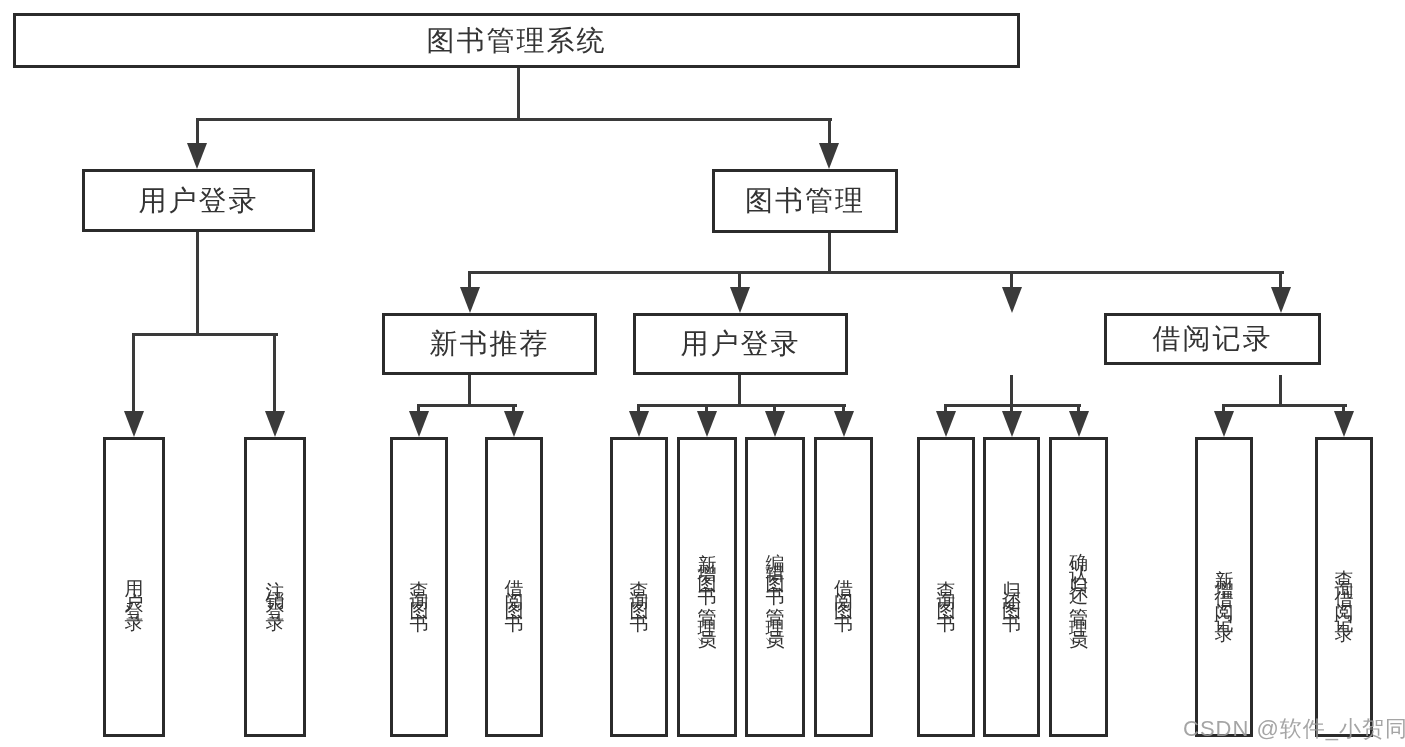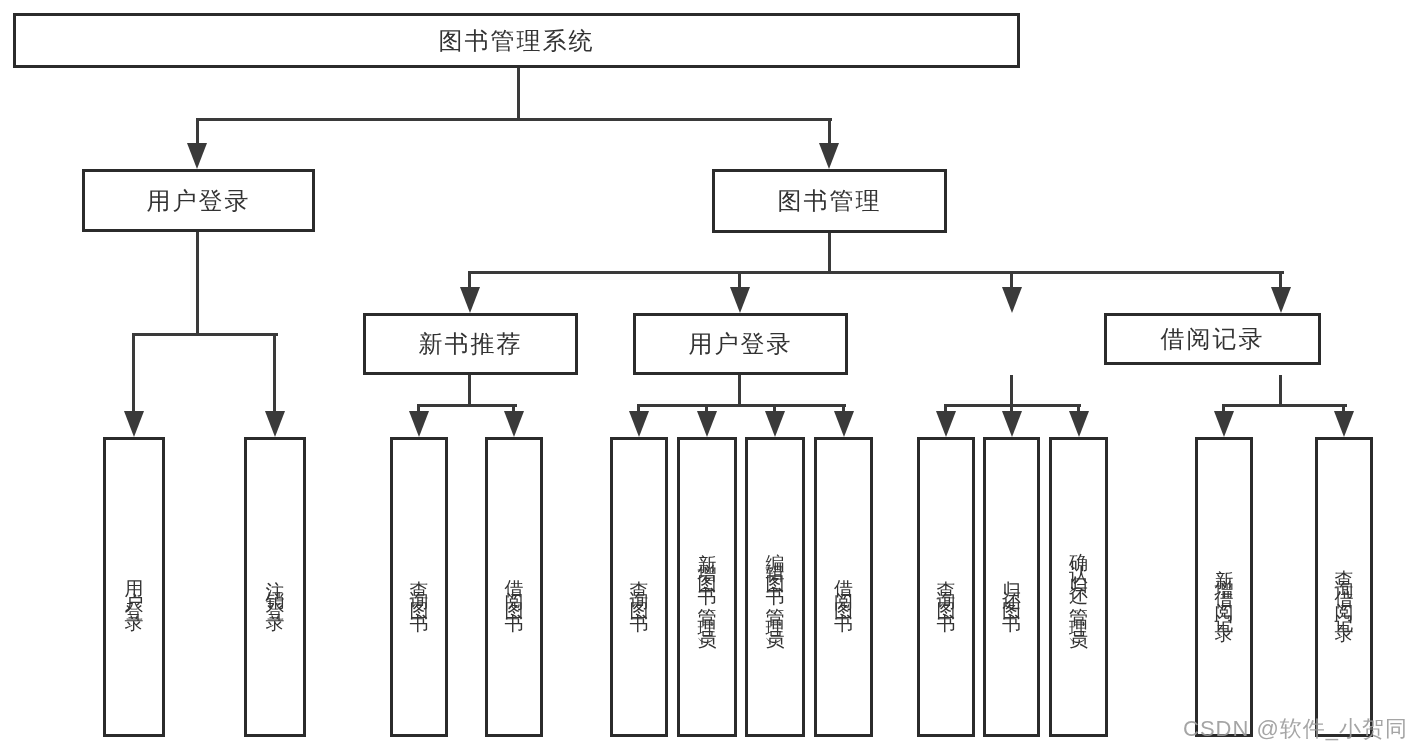--- a/index.html
+++ b/index.html
@@ -5,21 +5,21 @@
   html,body { margin:0; padding:0; background:#ffffff; }
   .canvas {
     position:relative; width:1405px; height:747px; background:#ffffff;
     font-family:"Liberation Sans","DejaVu Sans",sans-serif; overflow:hidden;
   }
   .box {
     position:absolute; box-sizing:border-box;
     border:3px solid #2b2b2b; background:#ffffff; color:#333333;
     display:flex; align-items:center; justify-content:center;
   }
-  .hbox { font-size:24px; letter-spacing:2px; }
+  .hbox { font-size:28px; letter-spacing:2px; }
   .vbox { writing-mode:vertical-rl; font-size:19px; letter-spacing:11px; }
   .vl { position:absolute; width:3px; background:#3a3a3a; }
   .hl { position:absolute; height:3px; background:#3a3a3a; }
   .ar {
     position:absolute; width:0; height:0;
     border-left:10px solid transparent; border-right:10px solid transparent;
     border-top:26px solid #3a3a3a;
   }
   .wm {
     position:absolute; left:1183px; top:714px; z-index:5;
@@ -28,23 +28,23 @@
   }
 </style>
 </head>
 <body>
 
 <div class="canvas">
 
   <div class="box hbox" style="left:13px;top:13px;width:1007px;height:55px">图书管理系统</div>
 
   <div class="box hbox" style="left:82px;top:169px;width:233px;height:63px">用户登录</div>
-  <div class="box hbox" style="left:712px;top:169px;width:235px;height:64px">图书管理</div>
+  <div class="box hbox" style="left:712px;top:169px;width:186px;height:64px">图书管理</div>
 
-  <div class="box hbox" style="left:363px;top:313px;width:215px;height:62px">新书推荐</div>
+  <div class="box hbox" style="left:382px;top:313px;width:215px;height:62px">新书推荐</div>
   <div class="box hbox" style="left:633px;top:313px;width:215px;height:62px">用户登录</div>
   <div class="box hbox" style="left:1104px;top:313px;width:217px;height:52px">借阅记录</div>
 
   <div class="box vbox" style="left:103px;top:437px;width:62px;height:300px">用户登录</div>
   <div class="box vbox" style="left:244px;top:437px;width:62px;height:300px">注销登录</div>
 
   <div class="box vbox" style="left:390px;top:437px;width:58px;height:300px">查询图书</div>
   <div class="box vbox" style="left:485px;top:437px;width:58px;height:300px">借阅图书</div>
 
   <div class="box vbox" style="left:610px;top:437px;width:58px;height:300px">查询图书</div>

